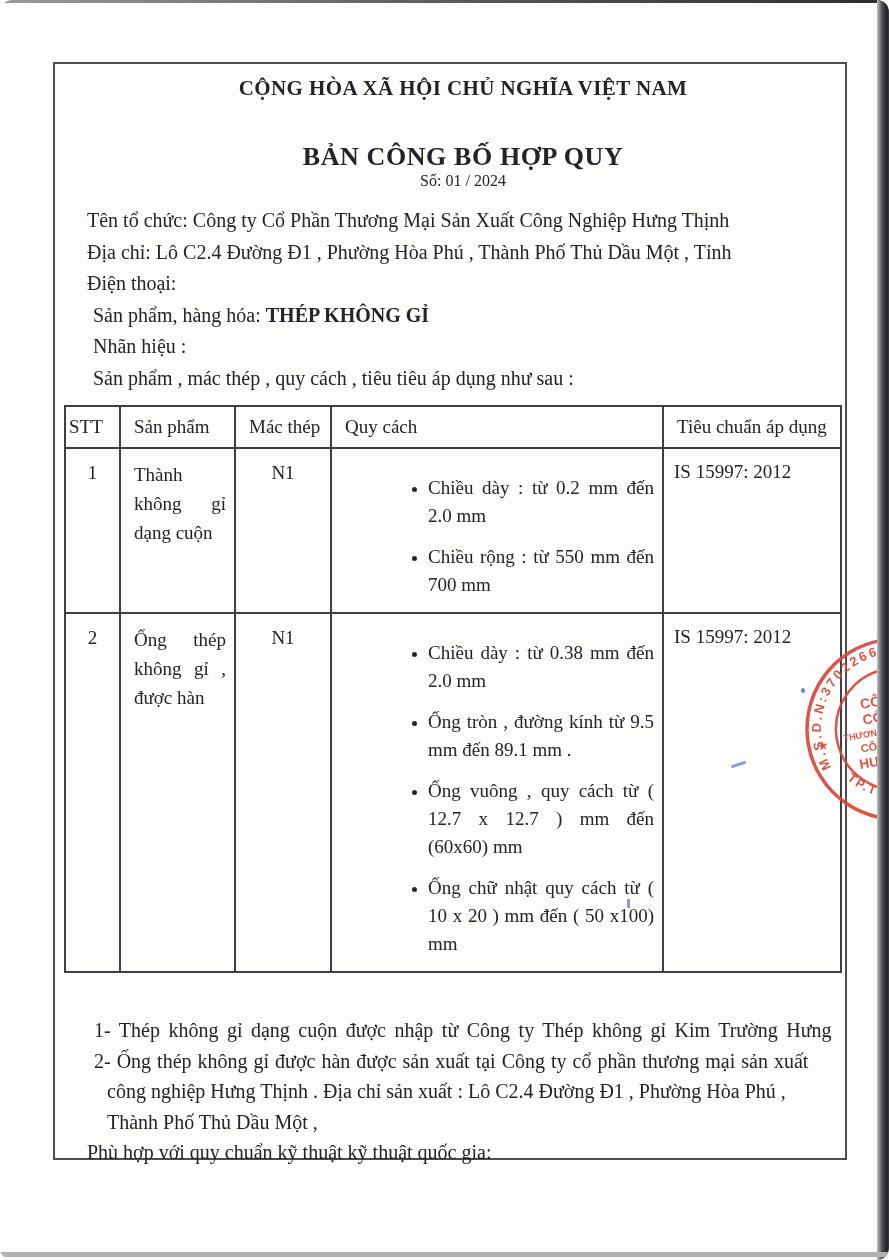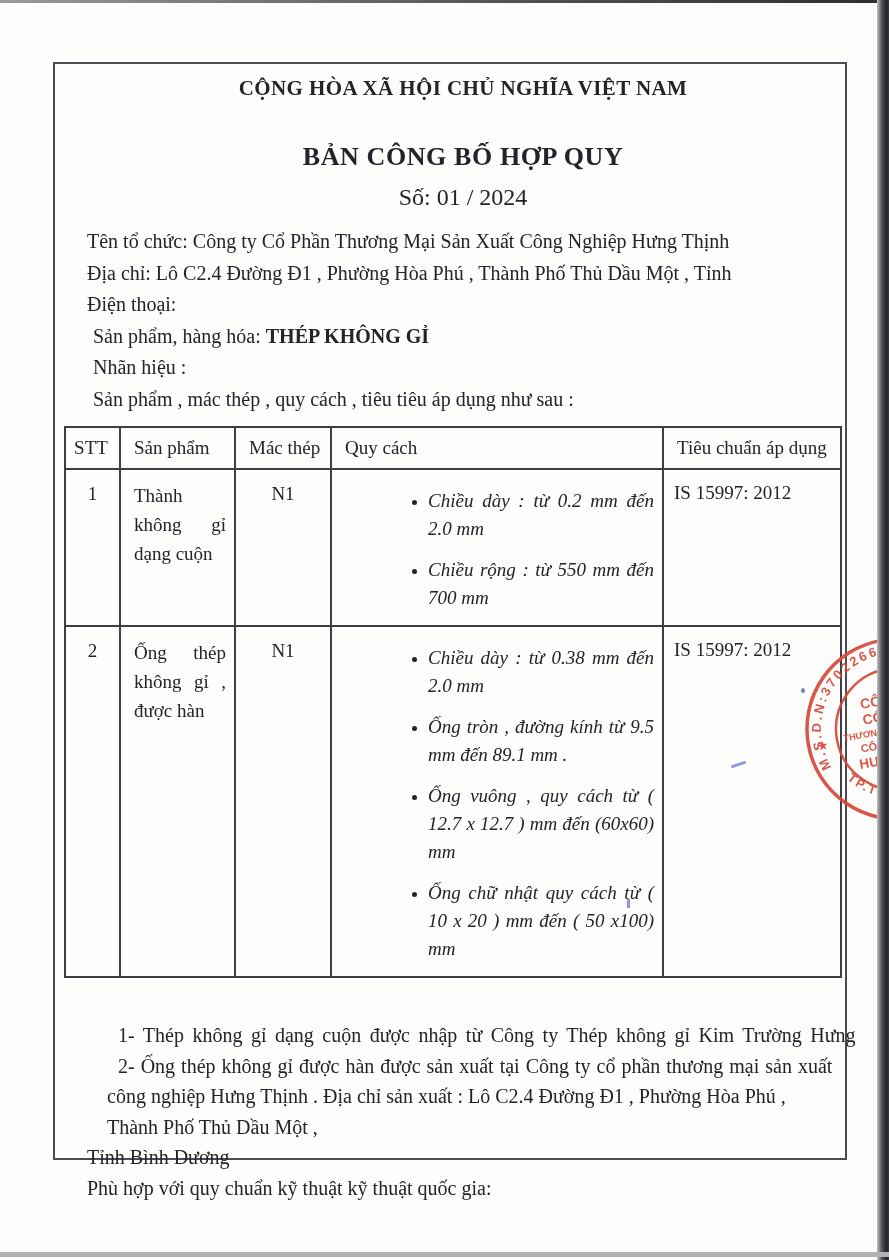--- a/index.html
+++ b/index.html
@@ -1,66 +1,67 @@
 <!DOCTYPE html>
 <html><head>
 <meta charset="utf-8">
 <style>
   html,body{margin:0;padding:0;}
   .screen{
     position:relative;width:889px;height:1260px;overflow:hidden;
     background:#fdfdfb;
     font-family:"Liberation Serif","DejaVu Serif",serif;
     color:#23232a;
+    border-radius:12px;
   }
   
   .edge-top{position:absolute;top:0;left:0;width:889px;height:3px;z-index:60;
     background:linear-gradient(to right,#9a9a9a,#555 55%,#2e2e2e);}
   .edge-right{position:absolute;top:0;right:0;width:12px;height:1260px;z-index:60;
     background:linear-gradient(to right,#c2c2c2,#55555a 40%,#232327 80%,#3a3a3e);}
   .edge-bottom{position:absolute;top:1252px;left:0;width:889px;height:5px;z-index:60;
     background:#b3b0b3;}
   
   .page-border{
     position:absolute;left:53px;top:62px;width:794px;height:1098px;
     border:2px solid #4c4c52;box-sizing:border-box;background:transparent;
   }
   .content{position:absolute;left:9px;top:8px;width:776px;}
   
   .doc-header{text-align:center;margin-left:22px;}
   .republic{font-size:21px;font-weight:bold;letter-spacing:.4px;margin-top:4px;white-space:nowrap;}
   .motto{font-size:19px;font-weight:bold;margin-top:7px;white-space:nowrap;}
   .motto .u{border-bottom:2px solid #2a2a30;padding-bottom:2px;}
   .doc-title{font-size:26px;font-weight:bold;letter-spacing:.6px;margin-top:41px;white-space:nowrap;}
-  .doc-number{font-size:24px;margin-top:12px;white-space:nowrap;}
+  .doc-number{font-size:16px;white-space:nowrap;}
   
   .info{margin-top:15px;margin-left:23px;font-size:20px;line-height:31.5px;}
   .info .line{white-space:nowrap;}
   .info .nudge{margin-left:6px;}
   .bold{font-weight:bold;}
   
   table.spec{border-collapse:collapse;margin-top:11px;width:776px;font-size:19px;table-layout:fixed;}
   table.spec th,table.spec td{border:2px solid #3e3e44;font-weight:normal;}
   col.c1{width:55px;}col.c2{width:115px;}col.c3{width:96px;}col.c4{width:332px;}col.c5{width:178px;}
   th{height:36px;text-align:left;padding:2px 6px 2px 13px;}
-  th.center{text-align:center;padding-left:3px;}
+  th.center{padding-left:3px;}
   td{vertical-align:top;}
   td.stt{text-align:center;padding-top:13px;height:97px;}
   tr.r2 td.stt{height:233px;}
   td.product{padding:11px 8px 0 13px;text-align:justify;line-height:29px;}
   td.grade{text-align:center;padding-top:13px;}
-  td.specs{padding:8px 8px 0 0;font-style:italic;}
+  td.specs{padding:16px 8px 0 0;}
   td.standard{padding:12px 6px 0 10px;}
   ul.spec-list{margin:9px 0 0 0;padding-left:96px;}
   ul.spec-list li{text-align:justify;line-height:28px;margin-bottom:13px;color:#23232a;}
   ul.spec-list li::marker{font-size:.85em;}
   
   .notes{margin-top:42px;margin-left:23px;font-size:20px;line-height:30.5px;}
   .notes .line{white-space:nowrap;}
-  .ind15{margin-left:31px;}
+  .ind15{margin-left:7px;}
   .ind20{margin-left:20px;}
   .sp1{word-spacing:3.5px;}
   .sp05{word-spacing:1px;}
   
   .stamp{position:absolute;left:797px;top:629px;width:200px;height:200px;z-index:20;
     transform:rotate(-10deg);opacity:.92;}
   
   .speck{position:absolute;z-index:15;}
   .speck1{left:801px;top:688px;width:4px;height:5px;border-radius:50%;background:#3a57c4;opacity:.75;}
   .speck2{left:731px;top:763px;width:15px;height:3px;background:#4a66cc;transform:rotate(-18deg);opacity:.65;}
@@ -132,21 +133,20 @@
           <td class="standard">IS 15997: 2012</td>
         </tr>
       </tbody>
         </table>
 
       <div class="notes">
         <div class="line ind15 sp1">1- Thép không gỉ dạng cuộn được nhập từ Công ty Thép không gỉ Kim Trường Hưng</div>
         <div class="line ind15 sp05">2- Ống thép không gỉ được hàn được sản xuất tại Công ty cổ phần thương mại sản xuất</div>
         <div class="line ind20">công nghiệp Hưng Thịnh . Địa chỉ sản xuất : Lô C2.4 Đường Đ1 , Phường Hòa Phú ,</div>
         <div class="line ind20">Thành Phố Thủ Dầu Một ,</div>
-        <div class="line">Tỉnh Bình Dương</div>
         <div class="line">Phù hợp với quy chuẩn kỹ thuật kỹ thuật quốc gia:</div>
 
       </div>
 
     </div>
   </div>
 
   <svg class="stamp" viewBox="0 0 200 200" xmlns="http://www.w3.org/2000/svg">
     <defs>
       <path id="arcTop" d="M 31,132 A 76,76 0 1 1 169,132" fill="none"></path>

